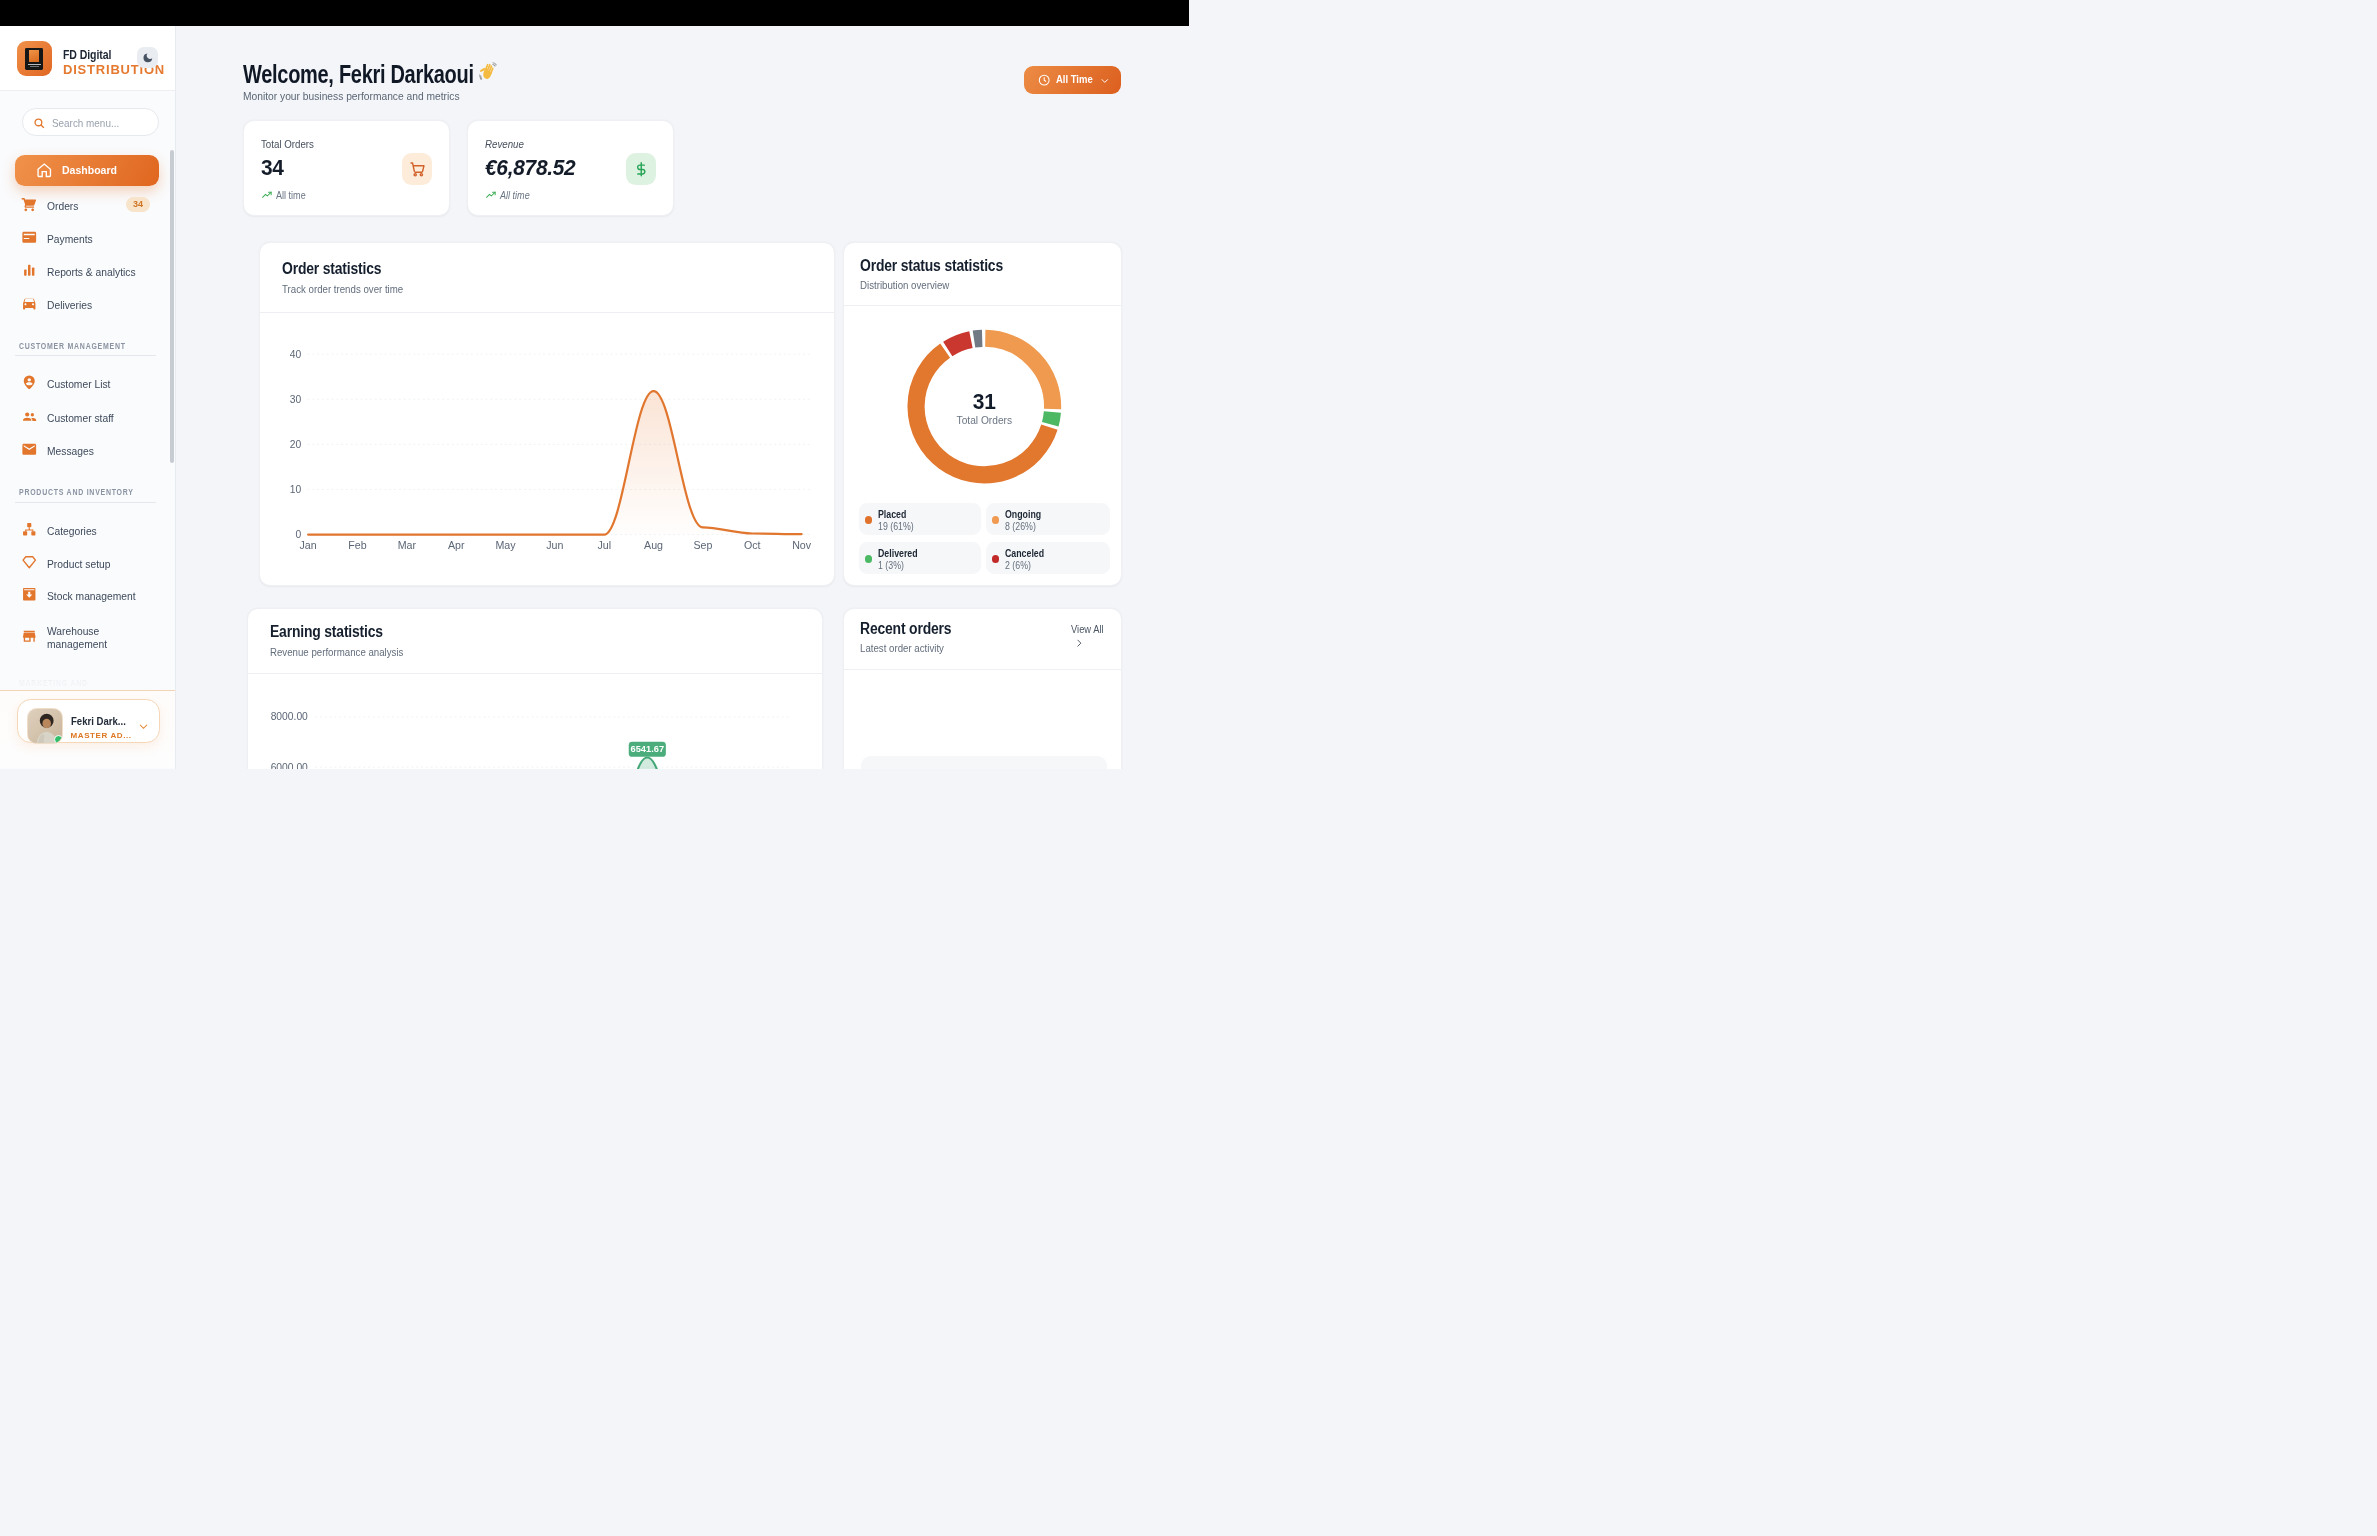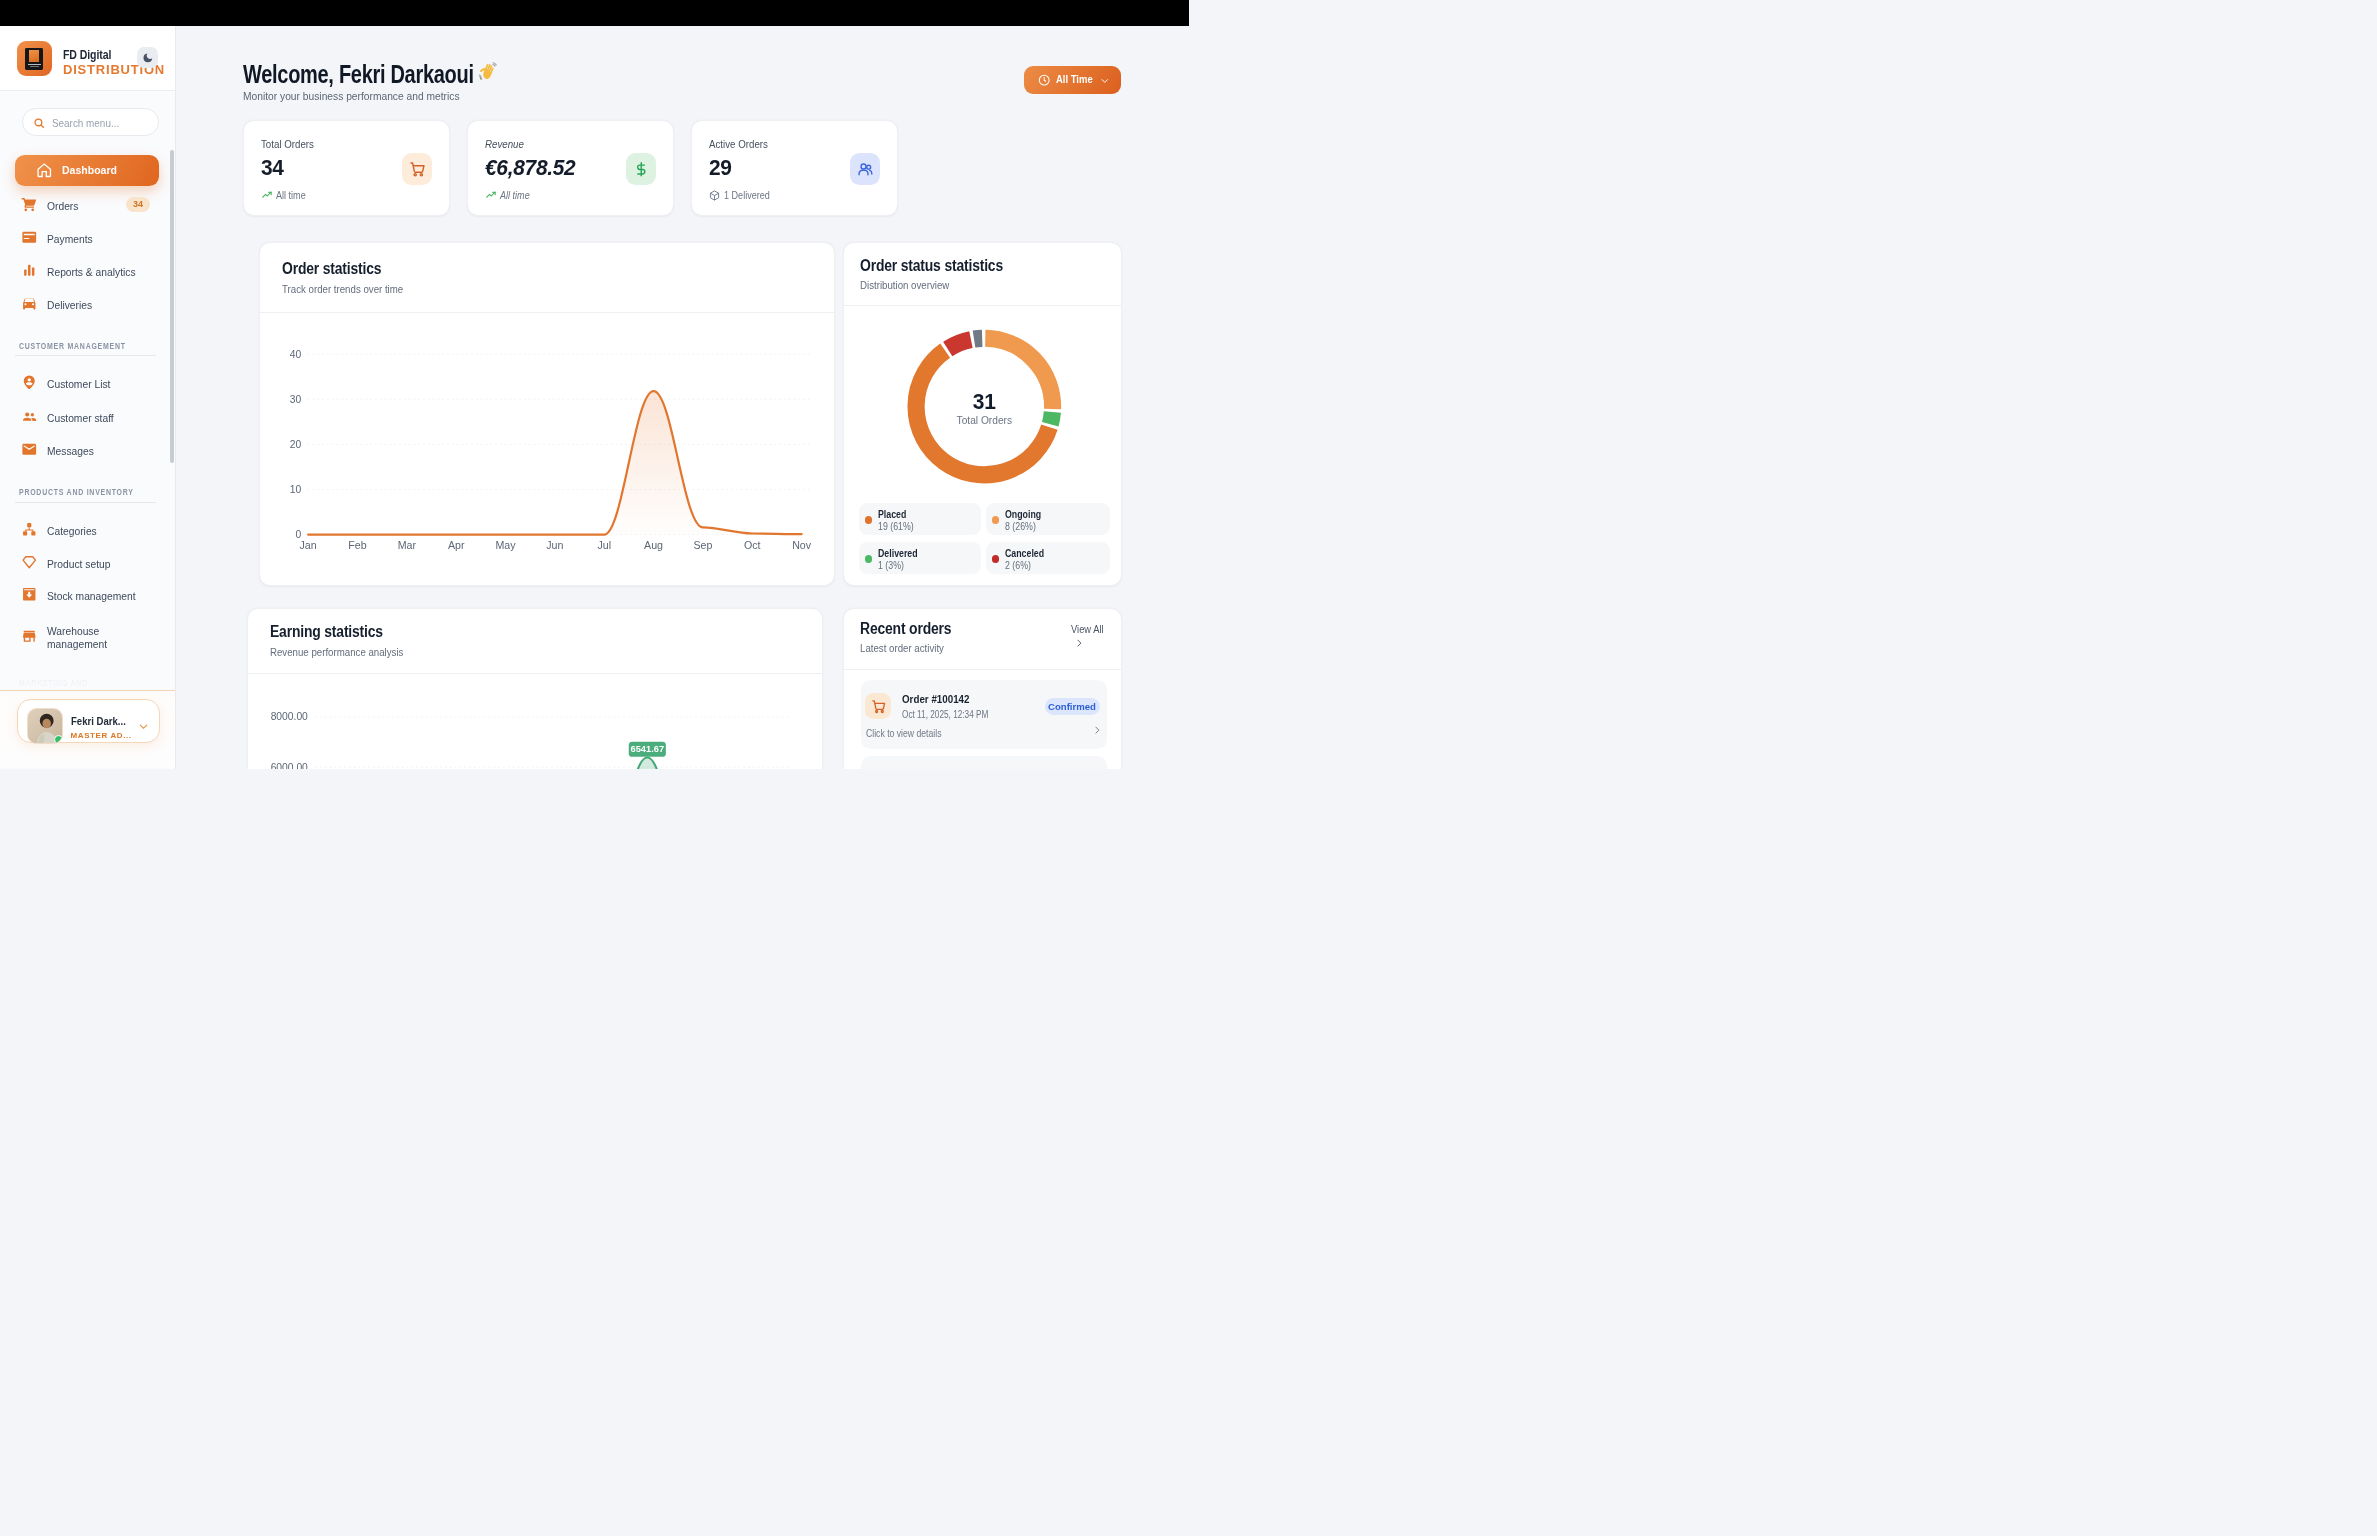--- a/index.html
+++ b/index.html
@@ -266,38 +266,20 @@
           <line x1="12" y1="2.5" x2="12" y2="21.5"></line>
           <path d="M16.5 6 H10 a3.2 3.2 0 0 0 0 6.4 h4 a3.2 3.2 0 0 1 0 6.4 H7"></path>
         </svg>
     </div>
     <div class="stat-foot" style="left:32px">All time</div>
     <svg style="position:absolute;left:16.5px;top:69px" width="11.7" height="10.3" viewBox="0 0 24 24" fill="none" stroke="#3fae57" stroke-width="2.4" stroke-linecap="round" stroke-linejoin="round">
         <path d="M2 17 L9 10 L13 14 L22 5"></path>
         <path d="M16 5 H22 V11"></path>
       </svg>
   </div>
-  <div class="card" style="left:515px; top:95px; width:207px; height:96px;">
-    <div class="stat-lbl">Active Orders</div>
-    <div class="stat-val">29</div>
-    <div class="stat-ic" style="background:#dbe4fc">
-      <svg style="position:absolute;left:6.9px;top:7.6px" width="16.5" height="16.5" viewBox="0 0 24 24" fill="none" stroke="#4168dd" stroke-width="2.1" stroke-linecap="round">
-          <circle cx="9.5" cy="8" r="3.6"></circle>
-          <path d="M3 20 v-1.5 a5 5 0 0 1 5 -5 h3 a5 5 0 0 1 5 5 V20"></path>
-          <circle cx="17" cy="9" r="2.8"></circle>
-          <path d="M18.5 13.6 a4.5 4.5 0 0 1 3 4.2 V19"></path>
-        </svg>
-    </div>
-    <div class="stat-foot" style="left:32px">1 Delivered</div>
-    <svg style="position:absolute;left:16.5px;top:69px" width="11" height="11" viewBox="0 0 24 24" fill="none" stroke="#6a7585" stroke-width="2" stroke-linejoin="round">
-        <path d="M12 2 L21 7 V17 L12 22 L3 17 V7 Z"></path>
-        <path d="M3 7 L12 12 L21 7"></path>
-        <line x1="12" y1="12" x2="12" y2="22"></line>
-      </svg>
-  </div>
 
   <div class="card" style="left:83px; top:217px; width:576px; height:344px;">
     <div class="card-title" style="left:22px; top:16.5px">Order statistics</div>
     <div class="card-sub" style="left:22px; top:40px">Track order trends over time</div>
     <div class="card-div" style="top:69px"></div>
     <svg width="576" height="274" viewBox="0 0 838 398" style="position:absolute;left:0;top:69px">
       <defs>
         <linearGradient id="ofill" x1="0" y1="0" x2="0" y2="1">
           <stop offset="0" stop-color="#e8772e" stop-opacity="0.20"></stop>
           <stop offset="1" stop-color="#e8772e" stop-opacity="0.01"></stop>
@@ -399,34 +381,18 @@
   </div>
 
   <div class="card" style="left:667px; top:583px; width:279px; height:289px;">
     <div class="card-title" style="left:16px; top:11px">Recent orders</div>
     <div class="card-sub" style="left:16px; top:33px">Latest order activity</div>
     <div class="viewall">View All</div>
     <svg style="position:absolute;left:230px;top:29px" width="10.3" height="10.3" viewBox="0 0 24 24" fill="none" stroke="#4a5564" stroke-width="2.2" stroke-linecap="round">
         <path d="M9 5 L16 12 L9 19"></path>
       </svg>
     <div class="card-div" style="top:60px"></div>
-    <div class="oitem" style="top:71px">
-      <div class="oic">
-          <svg style="position:absolute;left:5.5px;top:5.5px" width="15" height="15" viewBox="0 0 24 24" fill="none" stroke="#d2622a" stroke-width="2.1" stroke-linecap="round" stroke-linejoin="round">
-            <circle cx="9" cy="20" r="1.6"></circle>
-            <circle cx="18" cy="20" r="1.6"></circle>
-            <path d="M3 3 h2.2 l2.6 12.2 a1.7 1.7 0 0 0 1.7 1.3 h8.6 a1.7 1.7 0 0 0 1.7 -1.3 L21.7 7 H6"></path>
-          </svg>
-        </div>
-      <div class="ot">Order #100142</div>
-      <div class="od">Oct 11, 2025, 12:34 PM</div>
-      <div class="pill-confirmed">Confirmed</div>
-      <div class="oclick">Click to view details</div>
-      <svg style="position:absolute;left:231px;top:45px" width="10.3" height="10.3" viewBox="0 0 24 24" fill="none" stroke="#707a88" stroke-width="2.2" stroke-linecap="round">
-          <path d="M9 5 L16 12 L9 19"></path>
-        </svg>
-    </div>
     <div class="oitem" style="top:147px">
       
     </div>
   </div>
 </div>
 
 
 </body></html>

